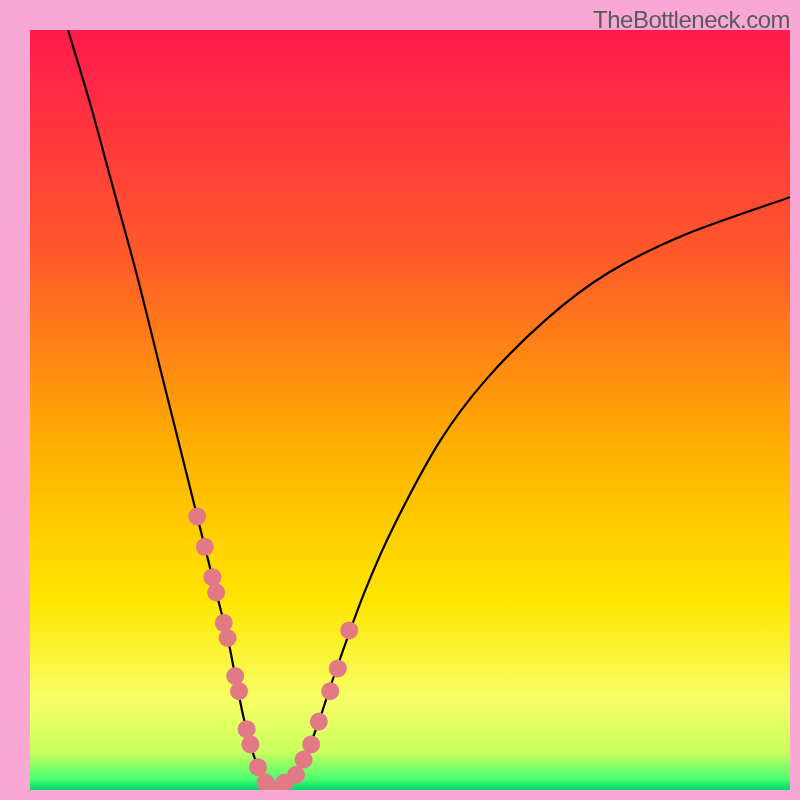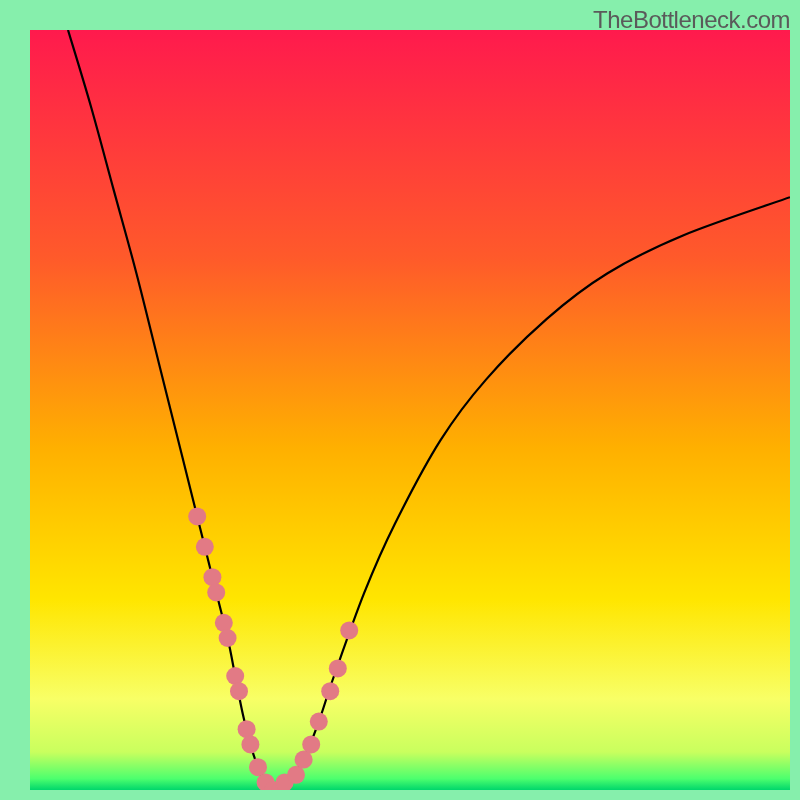--- a/index.html
+++ b/index.html
@@ -1,21 +1,21 @@
 <!DOCTYPE html>
 <html><head>
 <meta charset="utf-8">
 <style>
   * { margin: 0; padding: 0; box-sizing: border-box; }
   html, body { width: 800px; height: 800px; overflow: hidden; background: #000; }
   .chart-container {
     position: relative;
     width: 800px;
     height: 800px;
-    background: #86efac;
+    background: #f9a8d4;
   }
   .watermark {
     position: absolute;
     top: 6px;
     right: 10px;
     font-family: Arial, sans-serif;
     font-size: 24px;
     font-weight: 500;
     color: #5a5a5a;
     letter-spacing: -0.5px;

